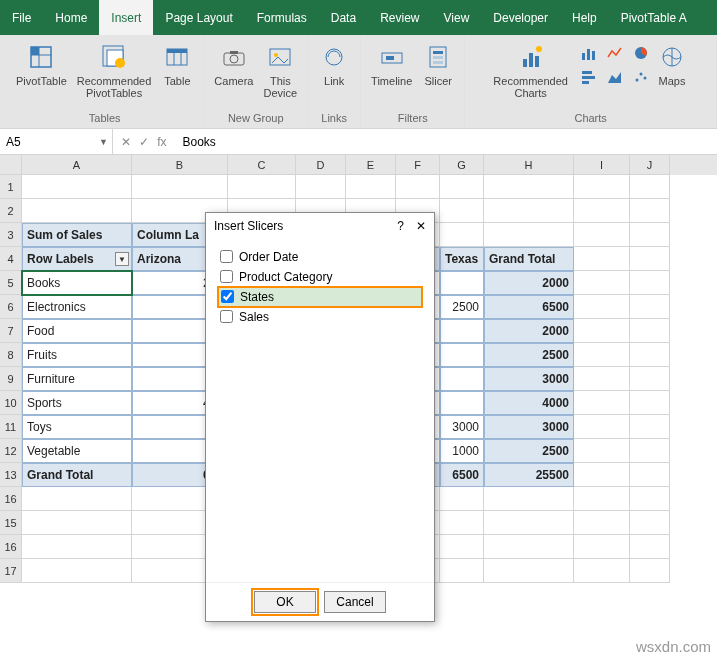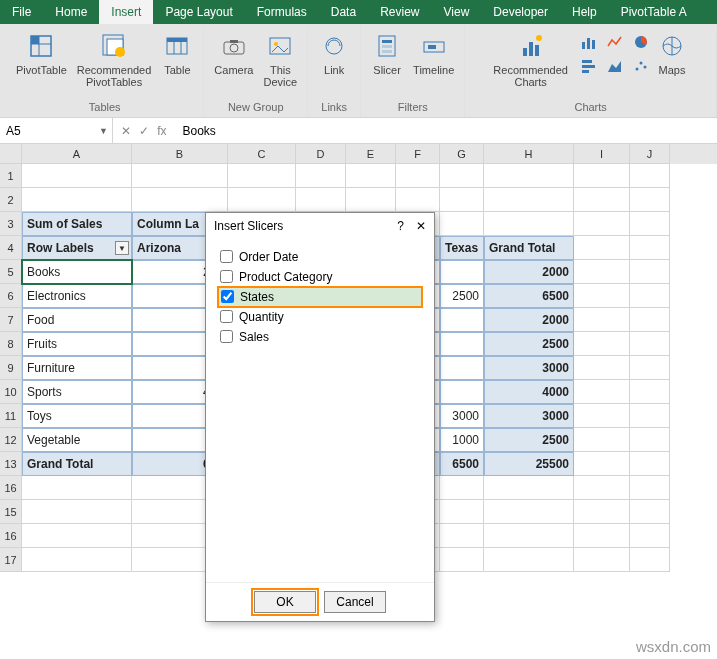--- a/index.html
+++ b/index.html
@@ -1,19 +1,19 @@
 <!DOCTYPE html>
 <html><head>
 <meta charset="utf-8">
 <style>
 * { box-sizing: border-box; margin: 0; padding: 0; font-family: 'Segoe UI', Tahoma, sans-serif; }
 body { background: #fff; width: 717px; height: 659px; overflow: hidden; position: relative; font-size: 12px; }
 
 
-.ribbon-tabs { display: flex; background: #217346; height: 24px; align-items: stretch; }
+.ribbon-tabs { display: flex; background: #217346; height: 35px; align-items: stretch; }
 .ribbon-tab { color: #fff; padding: 4px 12px; font-size: 12px; cursor: pointer; display: flex; align-items: center; }
 .ribbon-tab.active { background: #f3f3f3; color: #217346; }
 
 
 .ribbon { background: #e5e5e5; border-bottom: 1px solid #d4d4d4; height: 94px; display: flex; padding: 2px 0 0 6px; }
 .ribbon-group { display: flex; flex-direction: column; align-items: center; border-right: 1px solid #e1e1e1; padding: 0 6px; position: relative; }
 .ribbon-group-items { display: flex; gap: 2px; flex: 1; align-items: flex-start; padding-top: 2px; }
 .ribbon-group-label { font-size: 11px; color: #666; padding: 2px 0 4px; }
 .ribbon-btn { display: flex; flex-direction: column; align-items: center; padding: 2px 4px; cursor: pointer; min-width: 44px; }
 .ribbon-btn.small { min-width: 36px; }
@@ -170,36 +170,36 @@
       </div>
     </div>
     <div class="ribbon-group-label">Links</div>
   </div>
 
   <div class="ribbon-group">
     <div class="ribbon-group-items">
       <div class="ribbon-btn small">
         <div class="icon-box">
             <svg width="24" height="24">
+              <rect x="2" y="8" width="20" height="10" fill="none" stroke="#3a7ab5"></rect>
+              <rect x="6" y="11" width="8" height="4" fill="#3a7ab5"></rect>
+            </svg>
+          </div>
+        <div class="label">Timeline</div>
+      </div>
+      <div class="ribbon-btn small">
+        <div class="icon-box">
+            <svg width="24" height="24">
               <rect x="4" y="2" width="16" height="20" fill="none" stroke="#3a7ab5"></rect>
               <rect x="7" y="6" width="10" height="3" fill="#3a7ab5"></rect>
               <rect x="7" y="11" width="10" height="3" fill="#b3cce0"></rect>
               <rect x="7" y="16" width="10" height="3" fill="#b3cce0"></rect>
             </svg>
           </div>
         <div class="label">Slicer</div>
-      </div>
-      <div class="ribbon-btn small">
-        <div class="icon-box">
-            <svg width="24" height="24">
-              <rect x="2" y="8" width="20" height="10" fill="none" stroke="#3a7ab5"></rect>
-              <rect x="6" y="11" width="8" height="4" fill="#3a7ab5"></rect>
-            </svg>
-          </div>
-        <div class="label">Timeline</div>
       </div>
     </div>
     <div class="ribbon-group-label">Filters</div>
   </div>
 
   <div class="ribbon-group" style="flex:1">
     <div class="ribbon-group-items">
       <div class="ribbon-btn">
         <div class="icon-box">
             <svg width="24" height="24">
@@ -552,24 +552,20 @@
       <label class="check-row">
         <input type="checkbox" style="">
         <span>Product Category</span>
       </label>
       <label class="check-row highlight">
         <input type="checkbox" checked="" style="">
         <span>States</span>
       </label>
       <label class="check-row">
         <input type="checkbox" style="">
-        <span>Quantity</span>
-      </label>
-      <label class="check-row">
-        <input type="checkbox" style="">
         <span>Sales</span>
       </label>
     </div>
   <div class="dialog-footer">
     <button class="dlg-btn highlight">OK</button>
     <button class="dlg-btn">Cancel</button>
   </div>
 </div>
 
 <div class="watermark">wsxdn.com</div>

